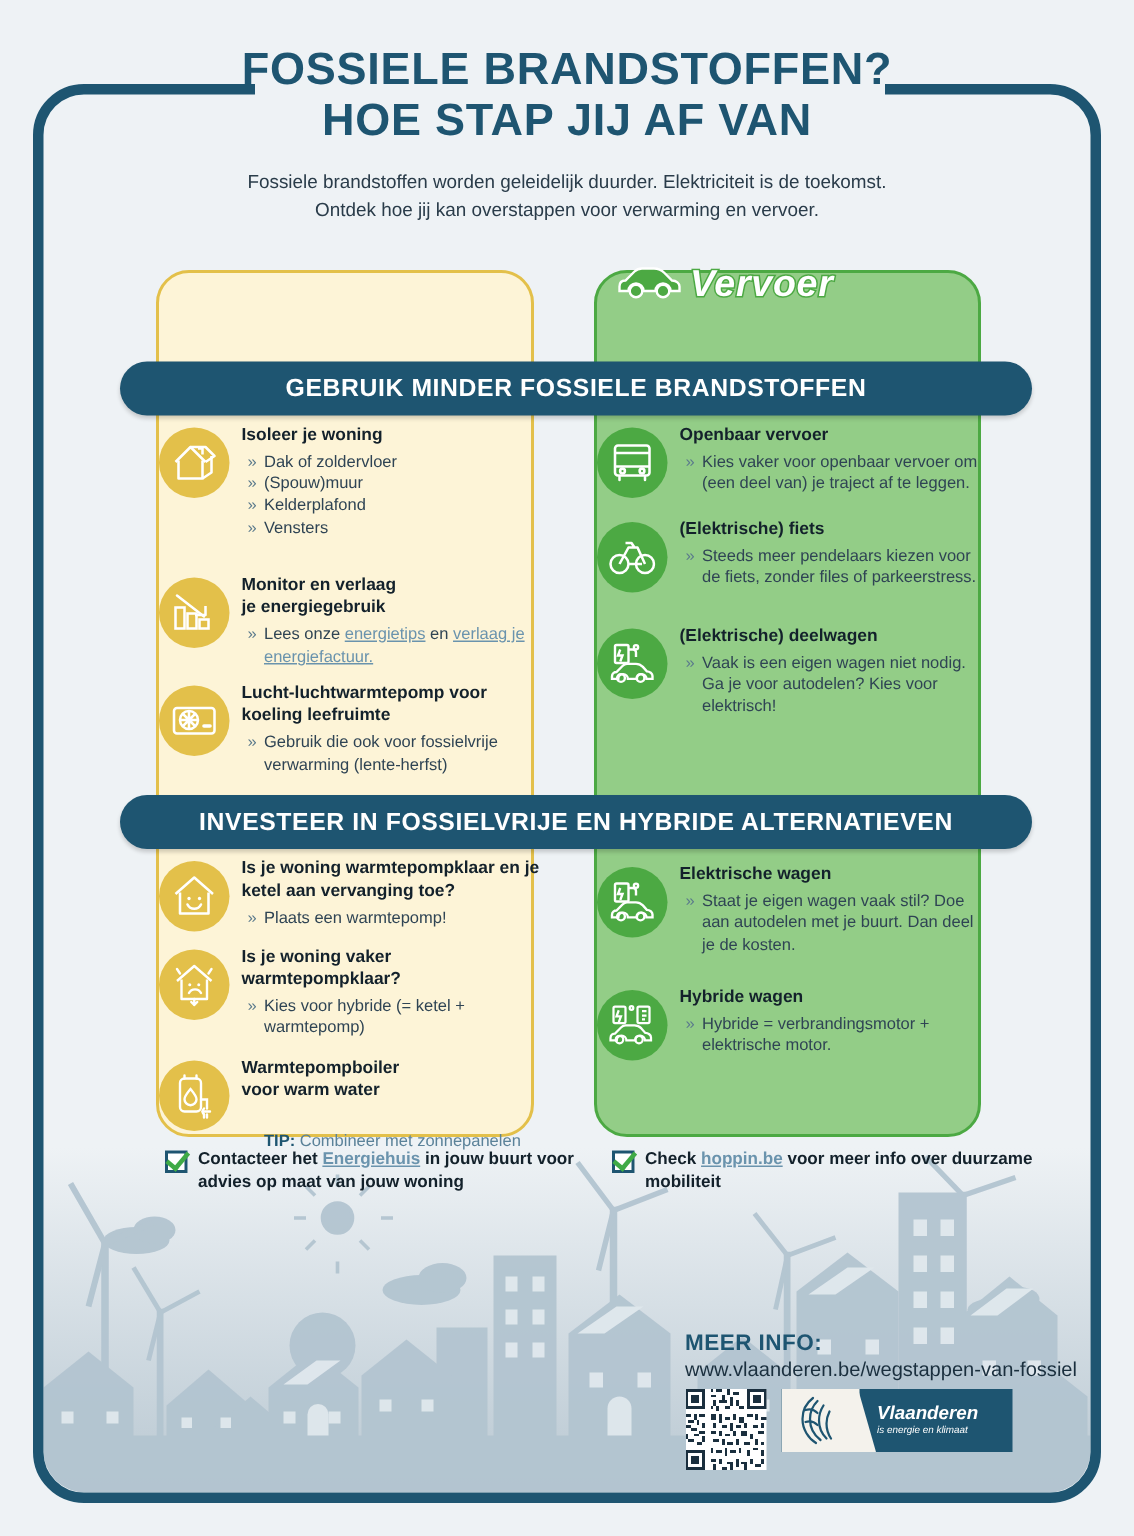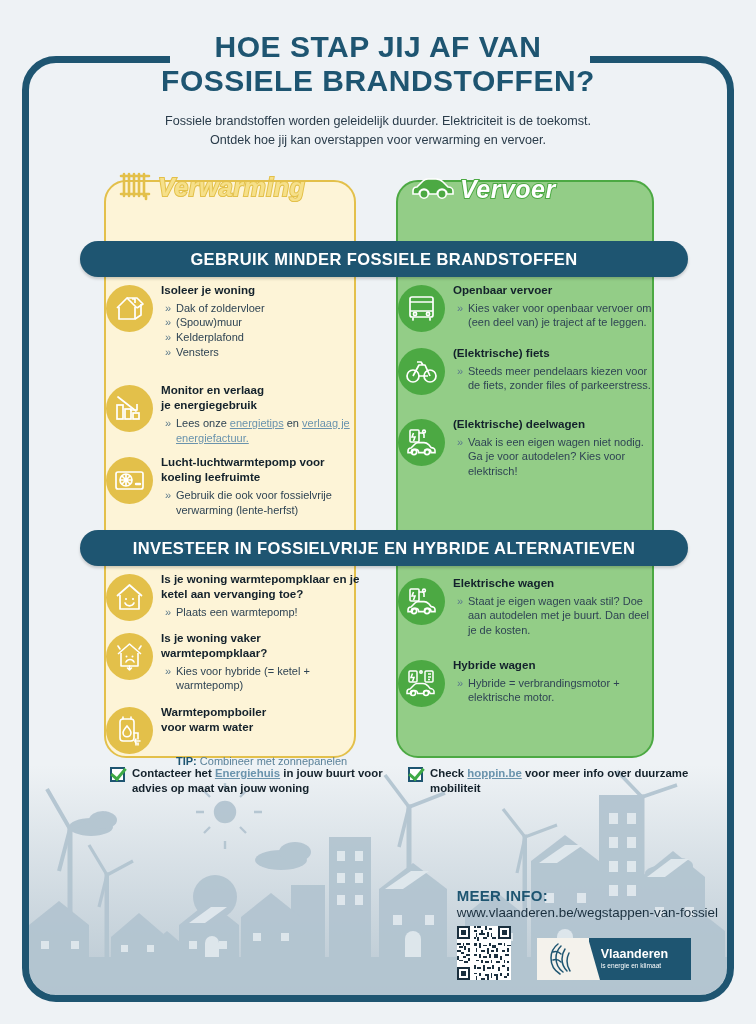--- a/index.html
+++ b/index.html
@@ -104,21 +104,21 @@
           background:#fff; position:relative; margin-top:1px; }
   .cbox::after { content:""; position:absolute; left:2px; top:-4px;
       width:6px; height:12px; border:solid #3faa46; border-width:0 3px 3px 0;
       transform:rotate(40deg); }
   .ctxt { font-size:11.4px; font-weight:bold; color:#13212b; line-height:1.32; }
 
   
   .footer { position:absolute; right:38px; bottom:44px; z-index:5; text-align:left; }
   .meer { color:#1e5571; font-weight:bold; font-size:15px; letter-spacing:.3px; }
   .url { color:#1a2f3e; font-size:13.4px; margin-top:1px; }
-  .flogos { display:flex; align-items:flex-end; gap:26px; margin-top:6px; }
+  .flogos { display:flex; align-items:flex-start; gap:10px; margin-top:6px;font-style:italic; }
   .qr { width:54px; height:54px; }
   .vlag { display:flex; height:42px; width:154px; background:#1e5571;
           align-items:center; position:relative; overflow:hidden; }
   .vlag .lionbox { width:52px; height:42px; background:#f4f2ec;
      position:relative; flex:0 0 52px; }
   .vlag .lionbox::after{content:"";position:absolute;right:-11px;top:0;width:0;height:0;
      border-top:42px solid transparent;border-left:12px solid #f4f2ec;}
   .vlag .vtxt { padding-left:12px; color:#fff; }
   .vlag .vn { font-size:12.5px; font-weight:bold; line-height:1.1; }
   .vlag .vs { font-size:6.6px; line-height:1.2; margin-top:1px; }
@@ -241,45 +241,33 @@
 
         <rect x="0" y="192" width="698" height="38"></rect>
       </g>
     </svg>
   </div>
 
   <div class="frame"></div>
   <div class="frame-gap"></div>
 
   <div class="title">
+    <div>FOSSIELE BRANDSTOFFEN?</div>
     <div>HOE STAP JIJ AF VAN</div>
-    <div>FOSSIELE BRANDSTOFFEN?</div>
   </div>
   <div class="intro">
     <div>Fossiele brandstoffen worden geleidelijk duurder. Elektriciteit is de toekomst.</div>
     <div>Ontdek hoe jij kan overstappen voor verwarming en vervoer.</div>
   </div>
 
   <div class="cards">
     <div class="card warm"></div>
     <div class="card verv"></div>
   </div>
 
-  <div class="colhead warm" style="top:168px;">
-    <span>
-      <svg width="34" height="32" viewBox="0 0 34 32">
-        <g stroke="#e3c04a" stroke-width="2.6" fill="none" stroke-linecap="round">
-          <path d="M6 5v22M11 5v22M16 5v22M21 5v22M26 5v22"></path>
-          <path d="M3 7h28M3 25h28"></path>
-          <path d="M28 27v3"></path>
-        </g>
-      </svg>
-    </span>
-    <span class="ctitle">Verwarming</span>
-  </div>
 
   <div class="colhead verv" style="top:170px;">
     <span>
       <svg width="44" height="28" viewBox="0 0 44 28">
         <path d="M3 18c0-3 2-4 4-4l6-6c1-1 3-2 5-2h8c3 0 5 1 7 3l5 5c3 0 5 2 5 4v3h-6a5 5 0 0 0-10 0H19a5 5 0 0 0-10 0H3z" fill="#4ca943" stroke="#ffffff" stroke-width="1.6"></path>
         <circle cx="14" cy="21" r="4.2" fill="#4ca943" stroke="#fff" stroke-width="1.6"></circle>
         <circle cx="32" cy="21" r="4.2" fill="#4ca943" stroke="#fff" stroke-width="1.6"></circle>
       </svg>
     </span>
     <span class="ctitle">Vervoer</span>

